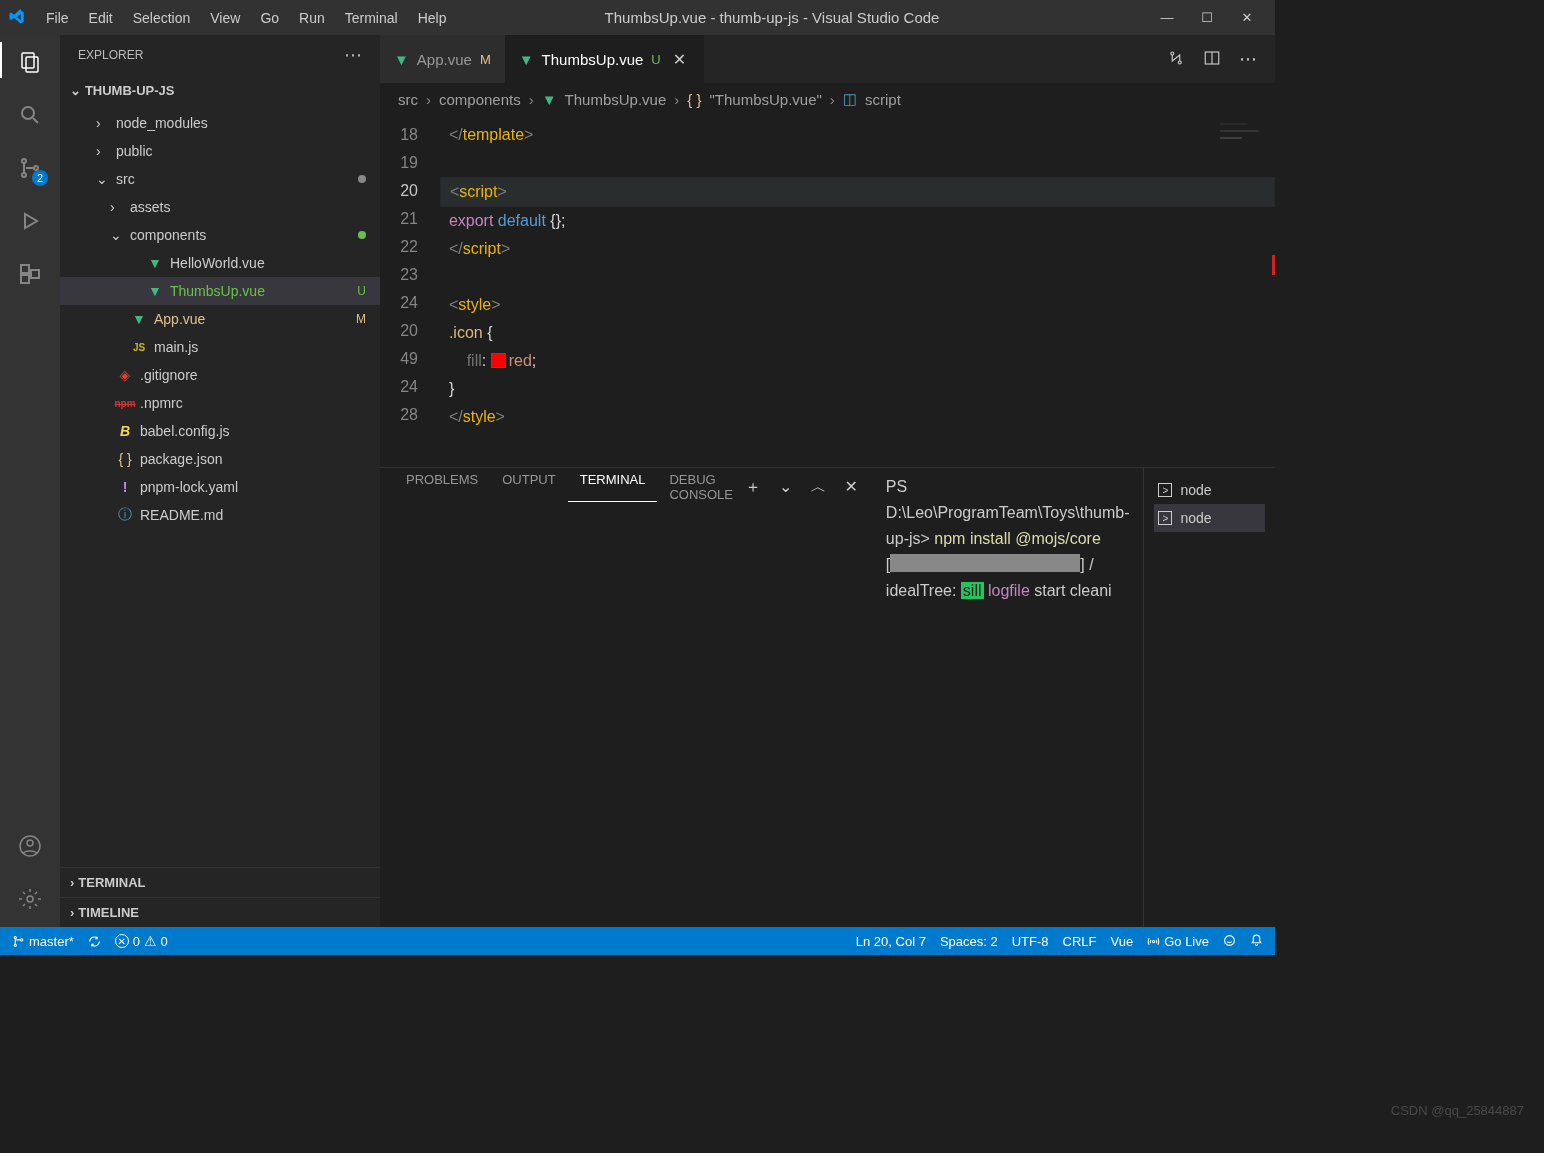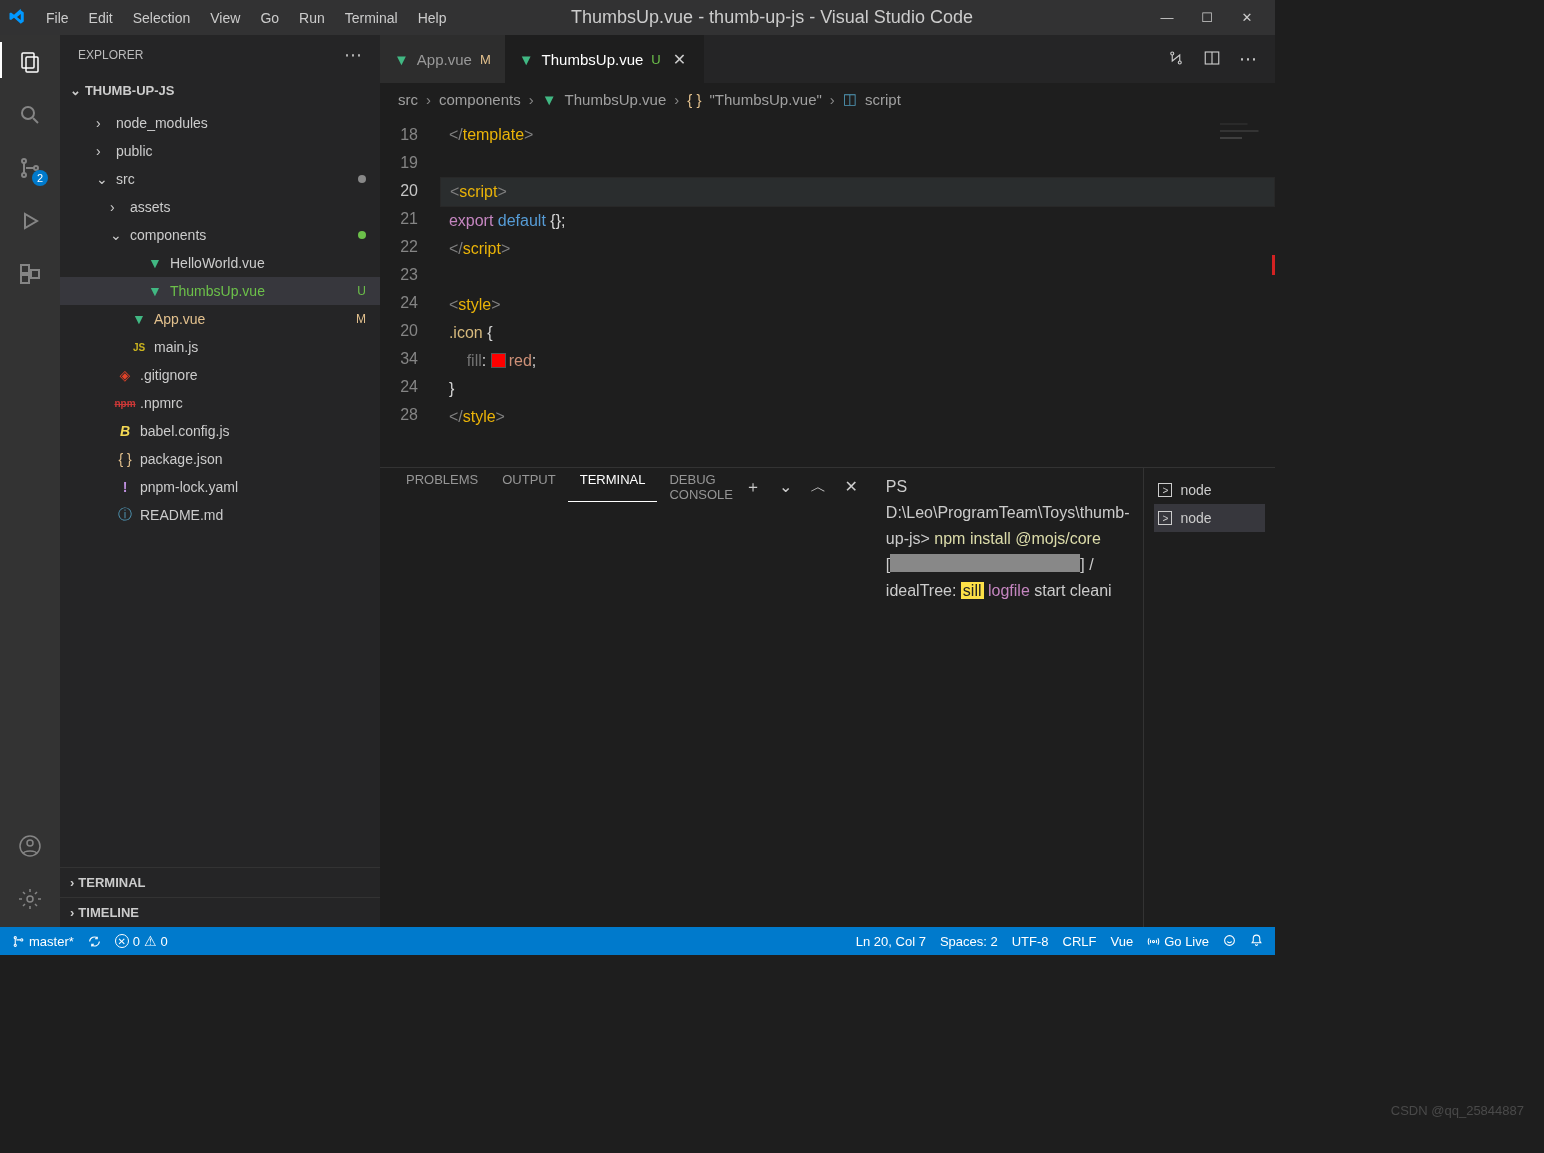--- a/index.html
+++ b/index.html
@@ -1,21 +1,21 @@
 <!DOCTYPE html>
 <html><head>
 <meta charset="utf-8">
 <style>
 *{margin:0;padding:0;box-sizing:border-box;font-family:'Segoe UI',Tahoma,sans-serif}
 body{background:#1e1e1e;color:#cccccc;width:1275px;height:955px;overflow:hidden;font-size:13px;display:flex;flex-direction:column}
 .titlebar{height:35px;background:#323233;display:flex;align-items:center;padding:0 8px;justify-content:space-between;color:#cccccc}
 .titlebar-left{display:flex;align-items:center;gap:2px}
 .vscode-icon{color:#0098ff;font-size:18px;margin-right:8px}
 .menu-item{padding:8px 10px;color:#cccccc;cursor:default;font-size:14px}
-.titlebar-center{font-size:18px;color:#cccccc;position:absolute;left:50%;transform:translateX(-50%)}
+.titlebar-center{font-size:15px;color:#cccccc;position:absolute;left:50%;transform:translateX(-50%)}
 .titlebar-right{display:flex;gap:20px;padding:0 10px}
 .win-btn{width:20px;text-align:center;color:#cccccc;font-size:13px}
 .main{flex:1;display:flex;overflow:hidden}
 .activitybar{width:60px;background:#333333;display:flex;flex-direction:column;align-items:center;padding-top:13px;justify-content:space-between}
 .ab-top,.ab-bottom{display:flex;flex-direction:column;align-items:center;gap:25px}
 .ab-icon{font-size:24px;color:#858585;cursor:pointer;position:relative}
 .ab-icon.active{color:#ffffff}
 .ab-icon.active::before{content:"";position:absolute;left:-18px;top:-6px;width:2px;height:36px;background:#fff}
 .badge{position:absolute;bottom:-4px;right:-6px;background:#007acc;color:#fff;border-radius:50%;width:16px;height:16px;font-size:11px;display:flex;align-items:center;justify-content:center}
 .sidebar{width:320px;background:#252526;display:flex;flex-direction:column;overflow:hidden}
@@ -287,21 +287,21 @@
     <div class="code-area">
       <div class="gutter" id="gutter">
           <div>18</div>
           <div>19</div>
           <div style="color:#c6c6c6">20</div>
           <div>21</div>
           <div>22</div>
           <div>23</div>
           <div>24</div>
           <div>20</div>
-          <div>34</div>
+          <div>49</div>
           <div>24</div>
           <div>28</div>
         </div>
       <div class="code" id="code"><div>  <span class="tok-brace">&lt;/</span><span class="tok-tag">template</span><span class="tok-brace">&gt;</span></div><div>&nbsp;</div><div class="current-line">  <span class="tok-brace">&lt;</span><span class="tok-tag">script</span><span class="tok-brace">&gt;</span></div><div>  <span class="tok-pink">export</span> <span class="tok-blue">default</span> <span class="tok-white">{};</span></div><div>  <span class="tok-brace">&lt;/</span><span class="tok-tag">script</span><span class="tok-brace">&gt;</span></div><div>&nbsp;</div><div>  <span class="tok-brace">&lt;</span><span class="tok-tag">style</span><span class="tok-brace">&gt;</span></div><div>  <span class="tok-sel">.icon</span> <span class="tok-white">{</span></div><div>      <span class="tok-prop">fill</span><span class="tok-white">:</span> <span class="colorbox"></span><span class="tok-red">red</span><span class="tok-white">;</span></div><div>  <span class="tok-white">}</span></div><div>  <span class="tok-brace">&lt;/</span><span class="tok-tag">style</span><span class="tok-brace">&gt;</span></div></div>
       <div class="minimap"></div>
       <div class="red-accent" style="top:140px"></div>
     </div>
 
     <div class="panel">
       <div class="panel-main">
@@ -314,21 +314,21 @@
             </div>
           <div class="panel-actions">
             <span>＋</span>
             <span>⌄</span>
             <span>︿</span>
             <span>✕</span>
           </div>
         </div>
         <div class="terminal">
           <div><span>PS D:\Leo\ProgramTeam\Toys\thumb-up-js&gt;</span> <span class="term-yellow">npm install @mojs/core</span></div>
-          <div><span>[</span><span class="progress-bar"></span><span>] / idealTree:</span> <span style="background:#fde047;color:#222;padding:0 2px">sill</span> <span class="term-mag">logfile</span> <span>start cleani</span></div>
+          <div><span>[</span><span class="progress-bar"></span><span>] / idealTree:</span> <span style="background:#22c55e;color:#222;padding:0 2px">sill</span> <span class="term-mag">logfile</span> <span>start cleani</span></div>
         </div>
       </div>
       <div class="panel-side" id="nodelist">
           <div class="node-item">
             <span class="sqicon">&gt;</span>
             <span>node</span>
           </div>
           <div class="node-item active">
             <span class="sqicon">&gt;</span>
             <span>node</span>

